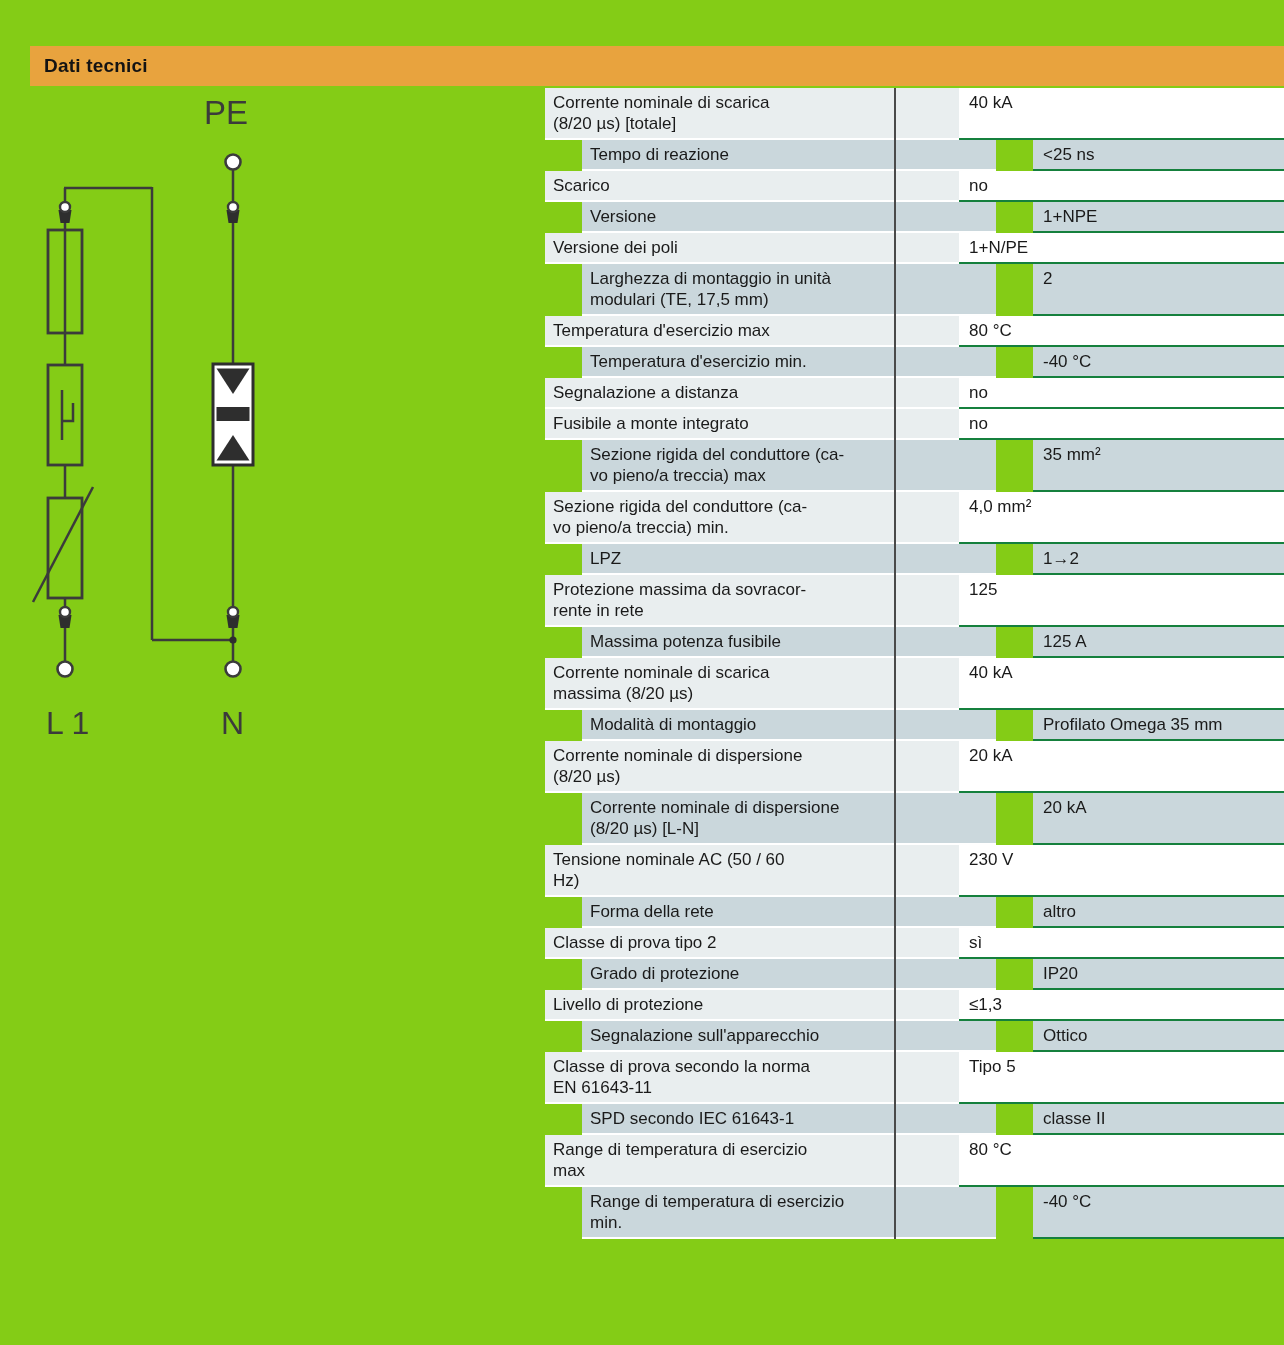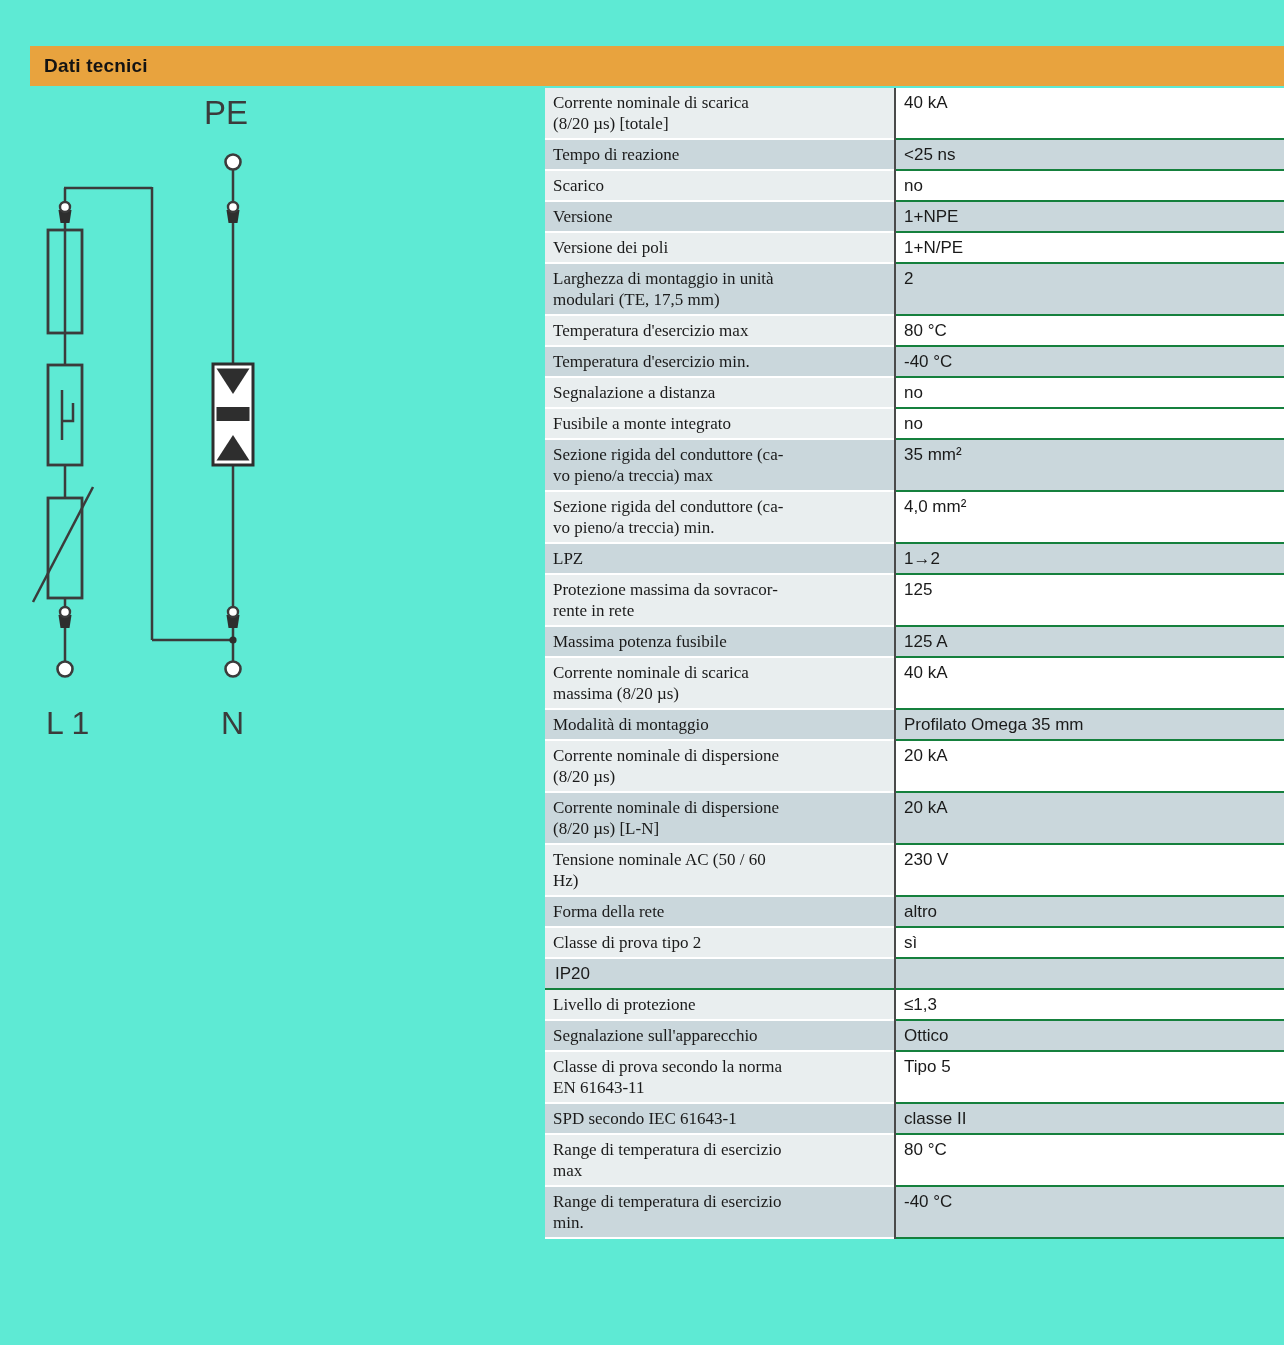--- a/index.html
+++ b/index.html
@@ -1,20 +1,20 @@
 <!DOCTYPE html>
 <html style="--accent: #E8A33E; --light-bg: #E9EEEF; --dark-bg: #CAD7DC; --divider: #4A4A4A;"><head>
 <meta charset="utf-8">
 <style>
   html, body { margin: 0; padding: 0; background: #ffffff; }
   .page {
     position: relative;
     width: 1284px;
     height: 1345px;
-    background: #5eead4;
+    background: #84cc16;
     overflow: hidden;
     font-family: "Liberation Sans", sans-serif;
     color: #1a1a1a;
   }
   .header-bar {
     position: absolute;
     left: 30px; top: 46px; right: 0;
     height: 40px;
     background: var(--accent, #E8A33E);
     display: flex;
@@ -37,39 +37,38 @@
     fill: #3b3b3b;
   }
   .tech-table {
     position: absolute;
     left: 545px; top: 88px;
     width: 739px;
   }
   .trow { display: flex; }
   .tlabel {
     box-sizing: border-box;
-    width: 349px;
+    width: 414px;
     padding: 4px 8px;
     border-bottom: 2px solid #fff;
     white-space: pre-line;
     font-size: 17px;
     line-height: 21px;
-    font-family: Liberation Serif, serif;
   }
   .tvalue {
     box-sizing: border-box;
     flex: 1;
     padding: 4px 8px 4px 10px;
     border-bottom: 2px solid #15803d;
     font-size: 17px;
     line-height: 21px;
   }
   .trow.light .tlabel { background: var(--light-bg, #E9EEEF); }
   .trow.light .tvalue { background: #ffffff; }
-  .trow.dark .tlabel, .trow.dark .tvalue { background: var(--dark-bg, #CAD7DC); }
+  .trow.dark .tlabel, .trow.dark .tvalue { background: var(--dark-bg, #CAD7DC); margin-left: 37px; }
   .col-divider {
     position: absolute;
     left: 349px; top: 0; bottom: 0;
     width: 2px;
     background: var(--divider, #4A4A4A);
   }
 </style>
 </head>
 <body>
 
@@ -231,20 +230,21 @@
       </div>
       <div class="trow dark">
         <div class="tlabel">Forma della rete</div>
         <div class="tvalue">altro</div>
       </div>
       <div class="trow light">
         <div class="tlabel">Classe di prova tipo 2</div>
         <div class="tvalue">sì</div>
       </div>
       <div class="trow dark">
+        <div class="tlabel">Grado di protezione</div>
         <div class="tvalue">IP20</div>
       </div>
       <div class="trow light">
         <div class="tlabel">Livello di protezione</div>
         <div class="tvalue">≤1,3</div>
       </div>
       <div class="trow dark">
         <div class="tlabel">Segnalazione sull'apparecchio</div>
         <div class="tvalue">Ottico</div>
       </div>

